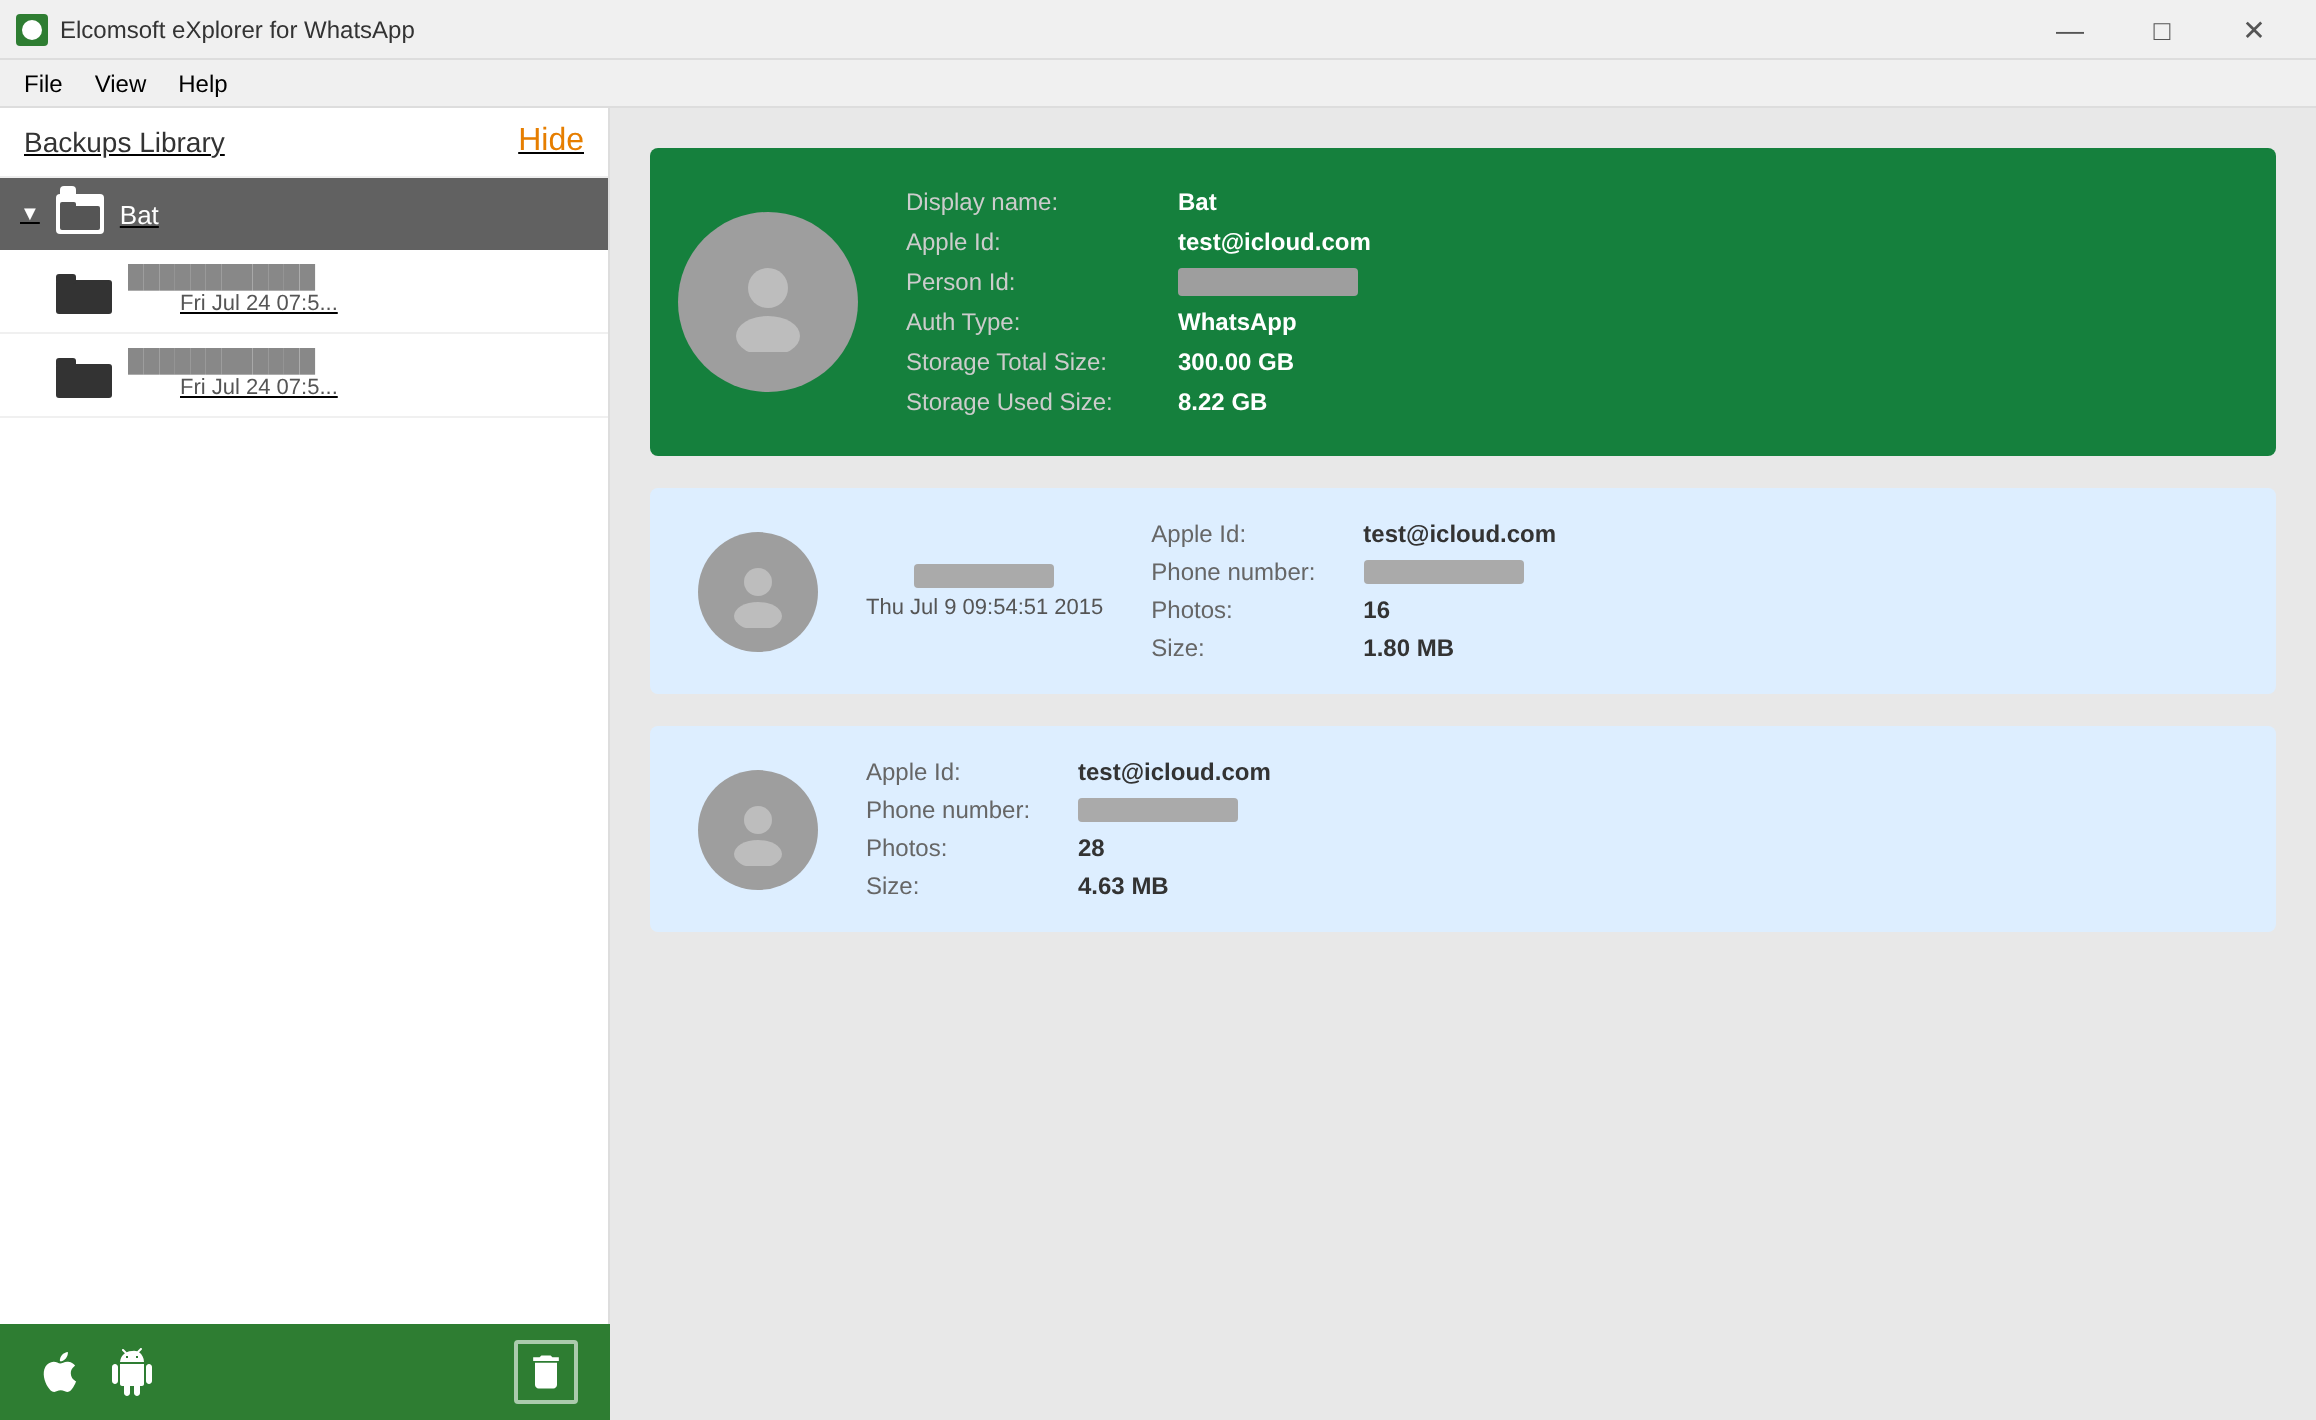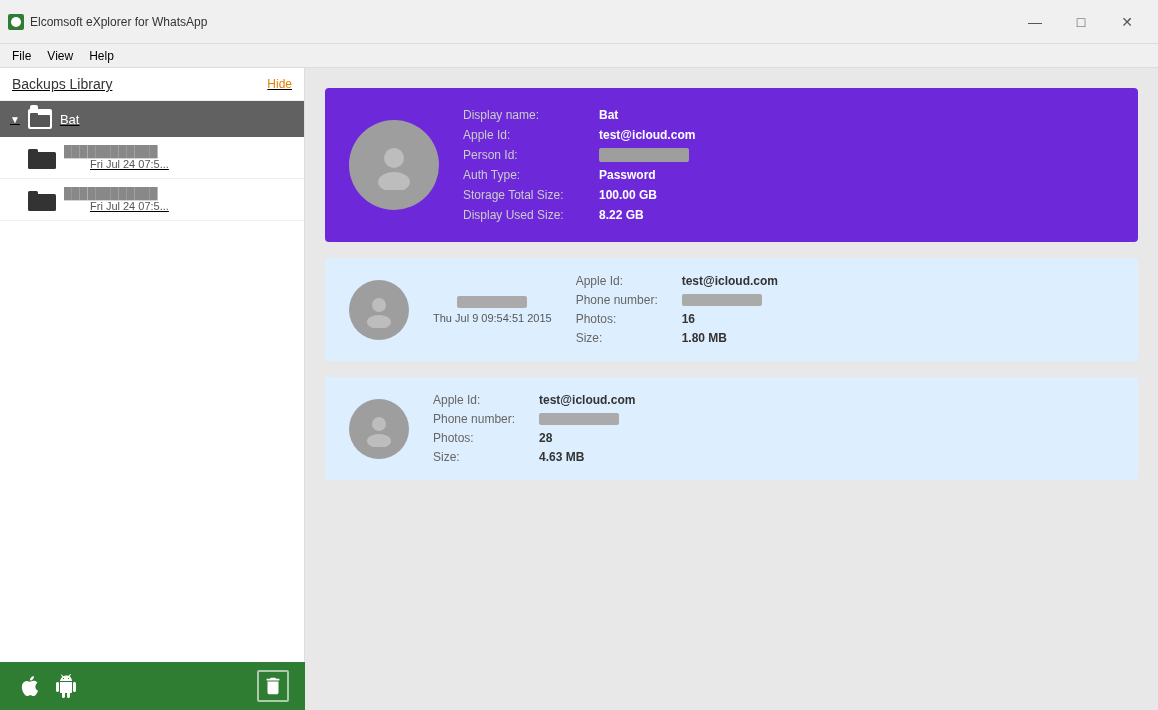--- a/index.html
+++ b/index.html
@@ -1,20 +1,20 @@
 <!DOCTYPE html>
 <html><head>
   <meta charset="utf-8">
   <style>
     * { margin: 0; padding: 0; box-sizing: border-box; }
     body { font-family: 'Segoe UI', Arial, sans-serif; font-size: 12px; background: #f0f0f0; width: 1158px; height: 710px; overflow: hidden; display: flex; flex-direction: column; }
 
     
     .title-bar {
-      height: 44px;
+      height: 30px;
       background: #f0f0f0;
       display: flex;
       align-items: center;
       justify-content: space-between;
       padding: 0 8px;
       border-bottom: 1px solid #ddd;
     }
     .title-bar-left { display: flex; align-items: center; gap: 6px; }
     .title-bar-icon { width: 16px; height: 16px; background: #2e7d32; border-radius: 2px; display: flex; align-items: center; justify-content: center; }
     .title-bar-icon svg { width: 12px; height: 12px; }
@@ -59,21 +59,21 @@
       text-decoration: underline;
     }
     .sidebar-header {
       display: flex;
       justify-content: space-between;
       align-items: center;
       padding: 8px 12px;
       border-bottom: 1px solid #eee;
     }
     .sidebar-title { font-size: 14px; color: #333; font-weight: normal; }
-    .hide-link { color: #e67e00; font-size: 12px; cursor: pointer; text-decoration: none; }
+    .hide-link { color: #e67e00; font-size: 16px; cursor: pointer; text-decoration: none; }
 
     .sidebar-content { flex: 1; overflow-y: auto; }
 
     
     .tree-root {
       background: #616161;
       color: #fff;
       display: flex;
       align-items: center;
       padding: 8px 10px;
@@ -123,23 +123,23 @@
       background: #e8e8e8;
       overflow-y: auto;
       padding: 20px;
       display: flex;
       flex-direction: column;
       gap: 16px;
     }
 
     
     .profile-card {
-      background: #6d28d9;
+      background: #15803d;
       border-radius: 4px;
-      padding: 20px 24px;
+      padding: 20px 14px;
       display: flex;
       align-items: center;
       gap: 24px;
       color: #fff;
     }
     .avatar-circle {
       width: 90px; height: 90px;
       border-radius: 50%;
       background: #9e9e9e;
       display: flex; align-items: center; justify-content: center;
@@ -320,28 +320,28 @@
         <div class="profile-row">
           <span class="profile-label">Apple Id:</span>
           <span class="profile-value">test@icloud.com</span>
         </div>
         <div class="profile-row">
           <span class="profile-label">Person Id:</span>
           <span class="profile-value blurred" style="background:#9e9e9e;min-width:90px;height:14px;display:inline-block;"></span>
         </div>
         <div class="profile-row">
           <span class="profile-label">Auth Type:</span>
-          <span class="profile-value">Password</span>
+          <span class="profile-value">WhatsApp</span>
         </div>
         <div class="profile-row">
           <span class="profile-label">Storage Total Size:</span>
-          <span class="profile-value">100.00 GB</span>
-        </div>
-        <div class="profile-row">
-          <span class="profile-label">Display Used Size:</span>
+          <span class="profile-value">300.00 GB</span>
+        </div>
+        <div class="profile-row">
+          <span class="profile-label">Storage Used Size:</span>
           <span class="profile-value">8.22 GB</span>
         </div>
       </div>
     </div>
 
     <div class="backup-card">
       <div class="backup-avatar">
         <svg class="person-svg-sm" viewBox="0 0 36 36" fill="none">
           <circle cx="18" cy="13" r="7" fill="#bdbdbd"></circle>
           <ellipse cx="18" cy="30" rx="12" ry="7" fill="#bdbdbd"></ellipse>

